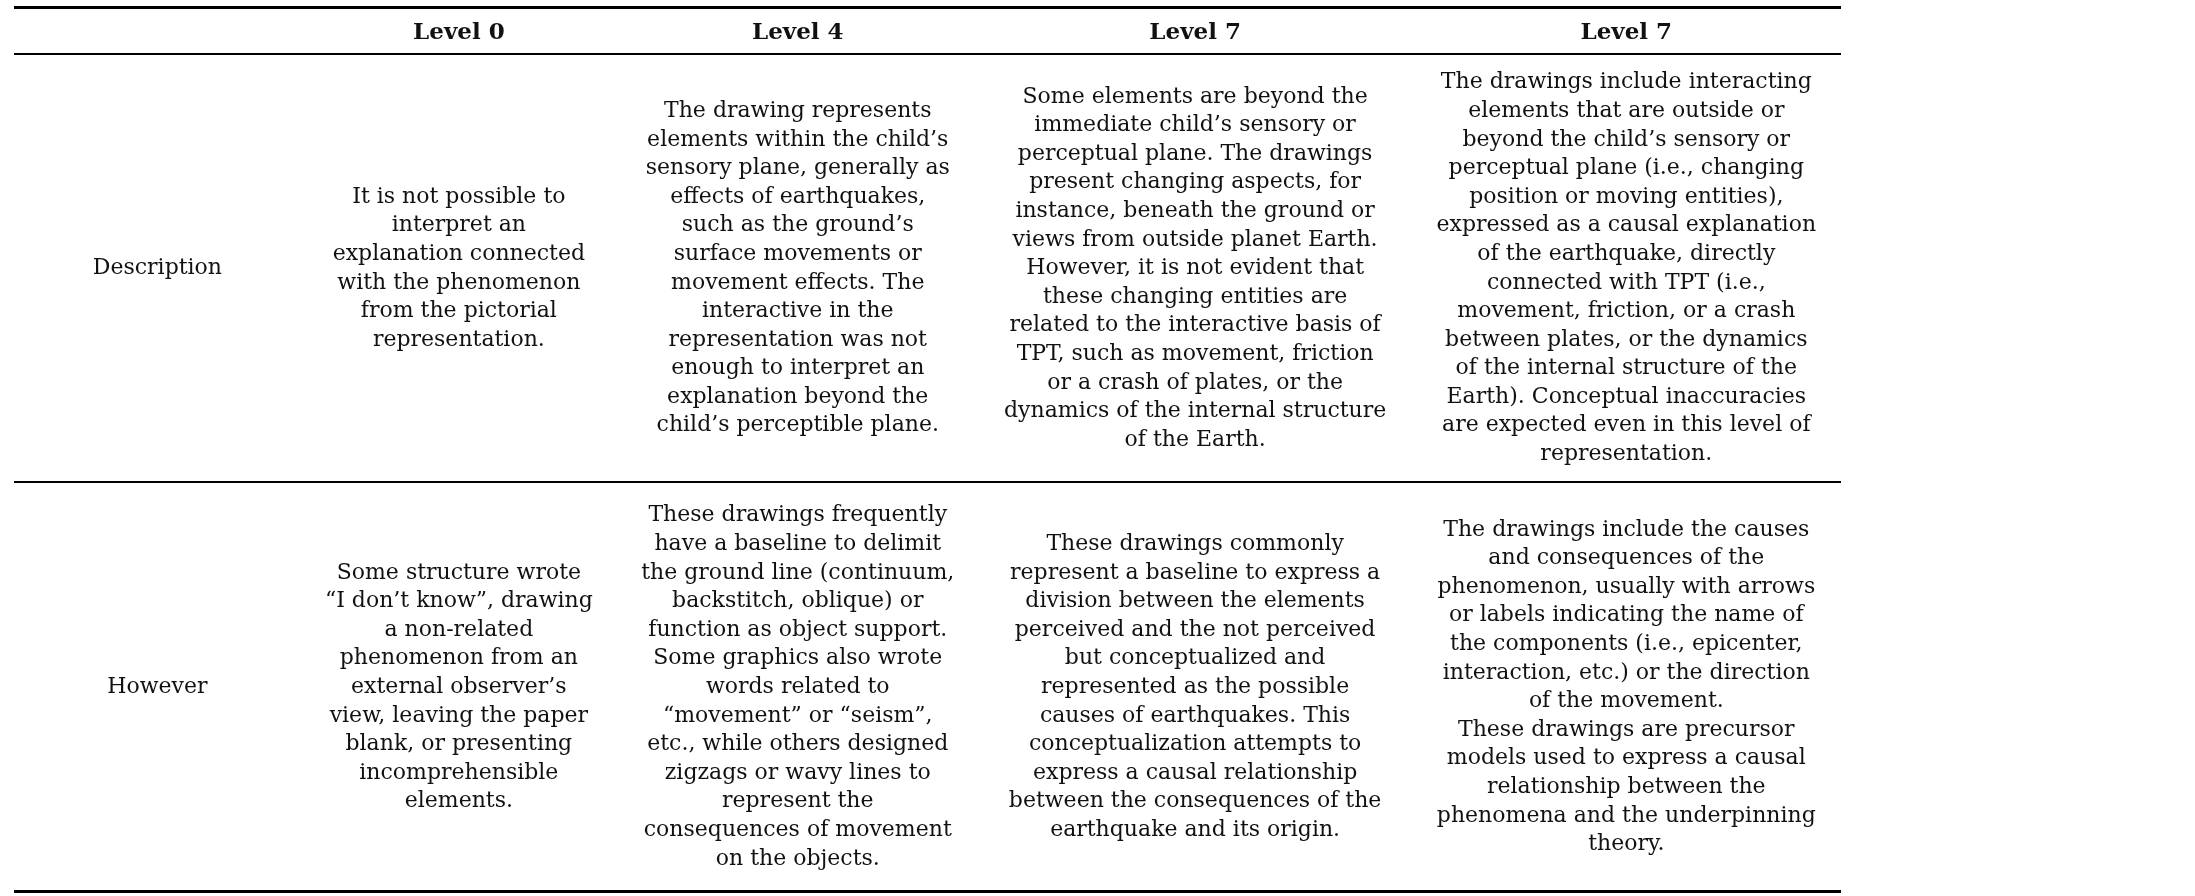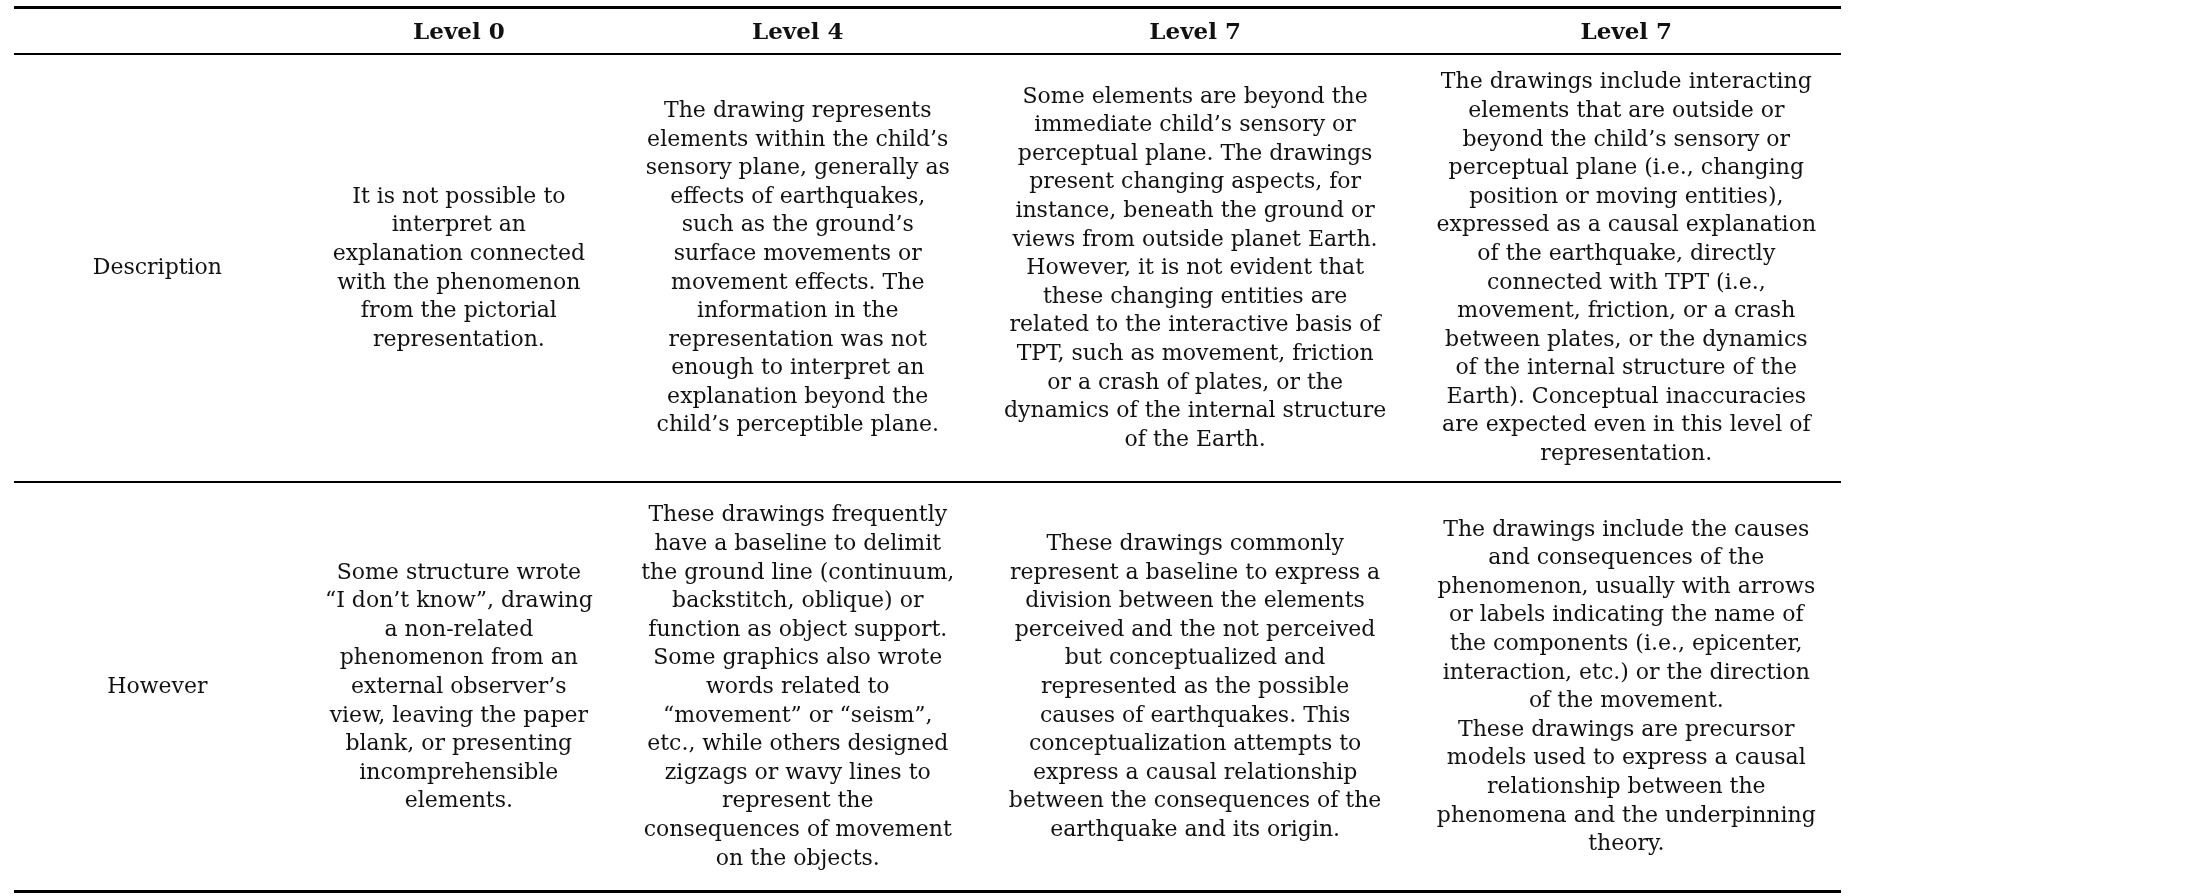--- a/index.html
+++ b/index.html
@@ -78,21 +78,21 @@
         <th>Level 0</th>
         <th>Level 4</th>
         <th>Level 7</th>
         <th>Level 7</th>
       </tr>
     </thead>
     <tbody>
       <tr class="row-description">
         <th class="row-label">Description</th>
         <td>It is not possible to interpret an explanation connected with the phenomenon from the pictorial representation.</td>
-        <td>The drawing represents elements within the child’s sensory plane, generally as effects of earthquakes, such as the ground’s surface movements or movement effects. The information in the representation was not enough to interpret an explanation beyond the child’s perceptible plane.</td>
+        <td>The drawing represents elements within the child’s sensory plane, generally as effects of earthquakes, such as the ground’s surface movements or movement effects. The interactive in the representation was not enough to interpret an explanation beyond the child’s perceptible plane.</td>
         <td>Some elements are beyond the immediate child’s sensory or perceptual plane. The drawings present changing aspects, for instance, beneath the ground or views from outside planet Earth. However, it is not evident that these changing entities are related to the interactive basis of TPT, such as movement, friction or a crash of plates, or the dynamics of the internal structure of the Earth.</td>
         <td>The drawings include interacting elements that are outside or beyond the child’s sensory or perceptual plane (i.e., changing position or moving entities), expressed as a causal explanation of the earthquake, directly connected with TPT (i.e., movement, friction, or a crash between plates, or the dynamics of the internal structure of the Earth). Conceptual inaccuracies are expected even in this level of representation.</td>
       </tr>
       <tr class="row-details">
         <th class="row-label">However</th>
         <td>Some structure wrote “I don’t know”, drawing a non-related phenomenon from an external observer’s view, leaving the paper blank, or presenting incomprehensible elements.</td>
         <td>These drawings frequently have a baseline to delimit the ground line (continuum, backstitch, oblique) or function as object support. Some graphics also wrote words related to “movement” or “seism”, etc., while others designed zigzags or wavy lines to represent the consequences of movement on the objects.</td>
         <td>These drawings commonly represent a baseline to express a division between the elements perceived and the not perceived but conceptualized and represented as the possible causes of earthquakes. This conceptualization attempts to express a causal relationship between the consequences of the earthquake and its origin.</td>
         <td>The drawings include the causes and consequences of the phenomenon, usually with arrows or labels indicating the name of the components (i.e., epicenter, interaction, etc.) or the direction of the movement.
 These drawings are precursor models used to express a causal relationship between the phenomena and the underpinning theory.</td>

